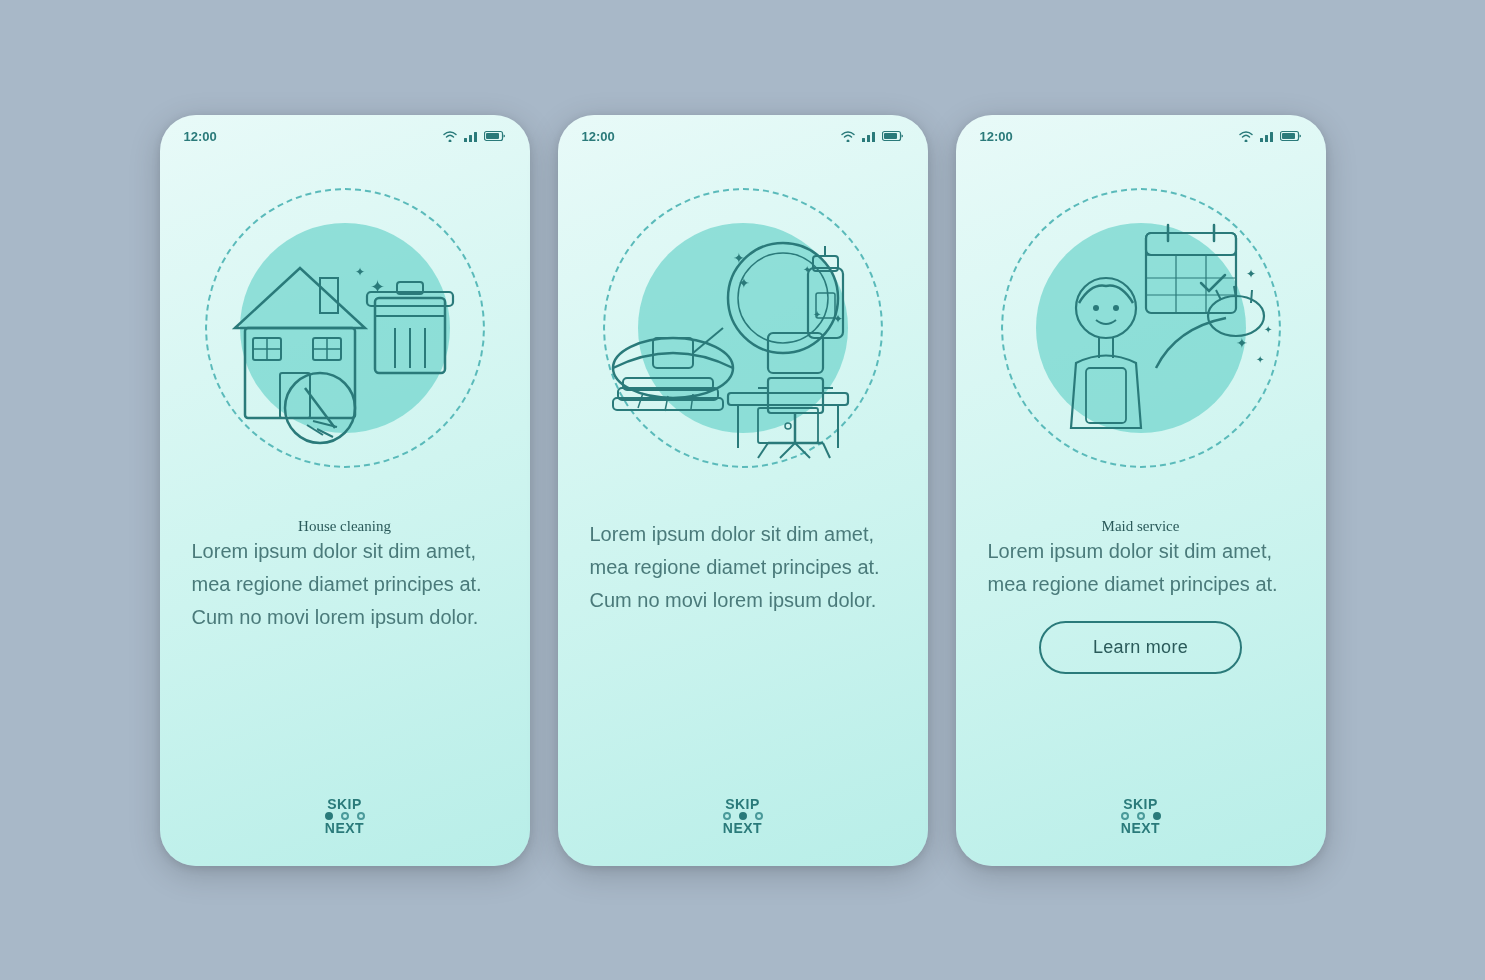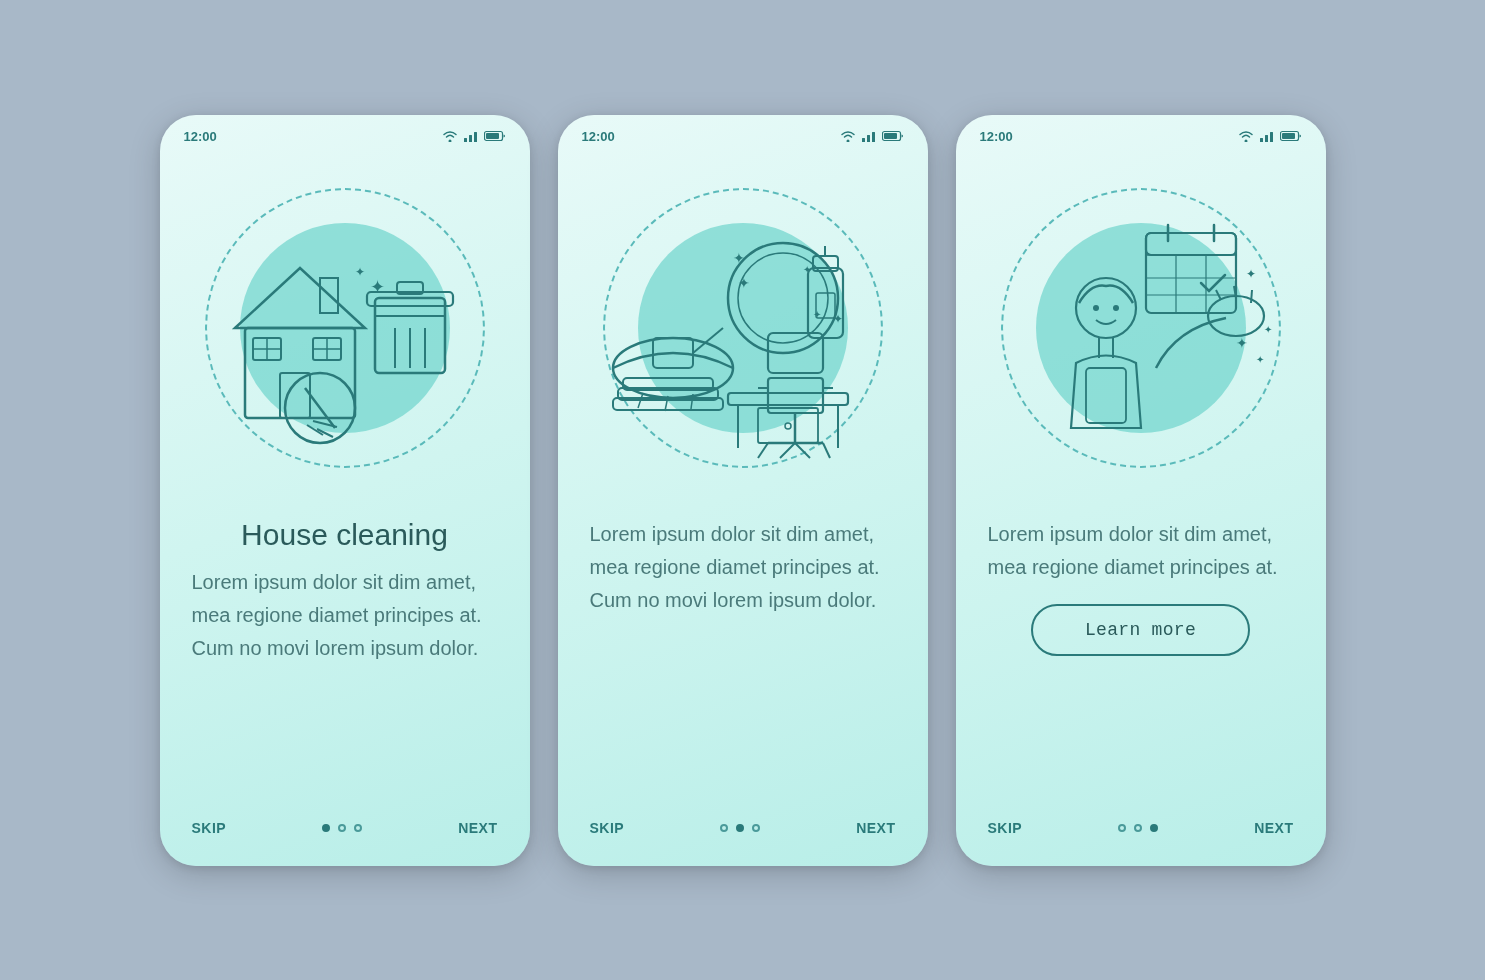--- a/index.html
+++ b/index.html
@@ -101,25 +101,25 @@
     
     .content-area {
       width: 100%;
       padding: 10px 32px 0 32px;
       flex: 1;
       display: flex;
       flex-direction: column;
     }
 
     .card-title {
-      font-size: 30px;
+      font-size: 15px;
       font-weight: 400;
       color: #2a5a5a;
       text-align: center;
-      margin-bottom: 14px;
+      font-family: Liberation Serif, serif;
     }
 
     .card-description {
       font-size: 20px;
       color: #4a7a7a;
       line-height: 1.65;
       text-align: left;
     }
 
     
@@ -129,31 +129,31 @@
       padding: 14px 52px;
       border: 2px solid #2a7a7a;
       border-radius: 30px;
       background: transparent;
       color: #2a5a5a;
       font-size: 18px;
       font-weight: 400;
       cursor: pointer;
       text-align: center;
       letter-spacing: 0.3px;
-      font-family: Liberation Mono, monospace;
     }
 
     
     .bottom-nav {
       width: 100%;
       display: flex;
       align-items: center;
       justify-content: space-between;
       padding: 0 32px 30px 32px;
       margin-top: auto;
+      flex-direction: column;
     }
 
     .nav-skip, .nav-next {
       font-size: 14px;
       font-weight: 700;
       color: #2a7a7a;
       letter-spacing: 0.5px;
       text-transform: uppercase;
       cursor: pointer;
     }
@@ -446,20 +446,21 @@
           <text x="90" y="40" font-size="14" fill="#2a7a7a">✦</text>
           <text x="118" y="25" font-size="10" fill="#2a7a7a">✦</text>
           <text x="110" y="55" font-size="10" fill="#2a7a7a">✦</text>
         </g>
 
         <text x="255" y="100" font-size="12" fill="#2a7a7a">✦</text>
       </svg>
     </div>
 
     <div class="content-area">
+      <h2 class="card-title">Maid service</h2>
       <p class="card-description">Lorem ipsum dolor sit dim amet, mea regione diamet principes at.</p>
       <button class="learn-more-btn">Learn more</button>
     </div>
 
     <div class="bottom-nav">
       <span class="nav-skip">SKIP</span>
       <div class="dots">
         <div class="dot"></div>
         <div class="dot"></div>
         <div class="dot active"></div>

